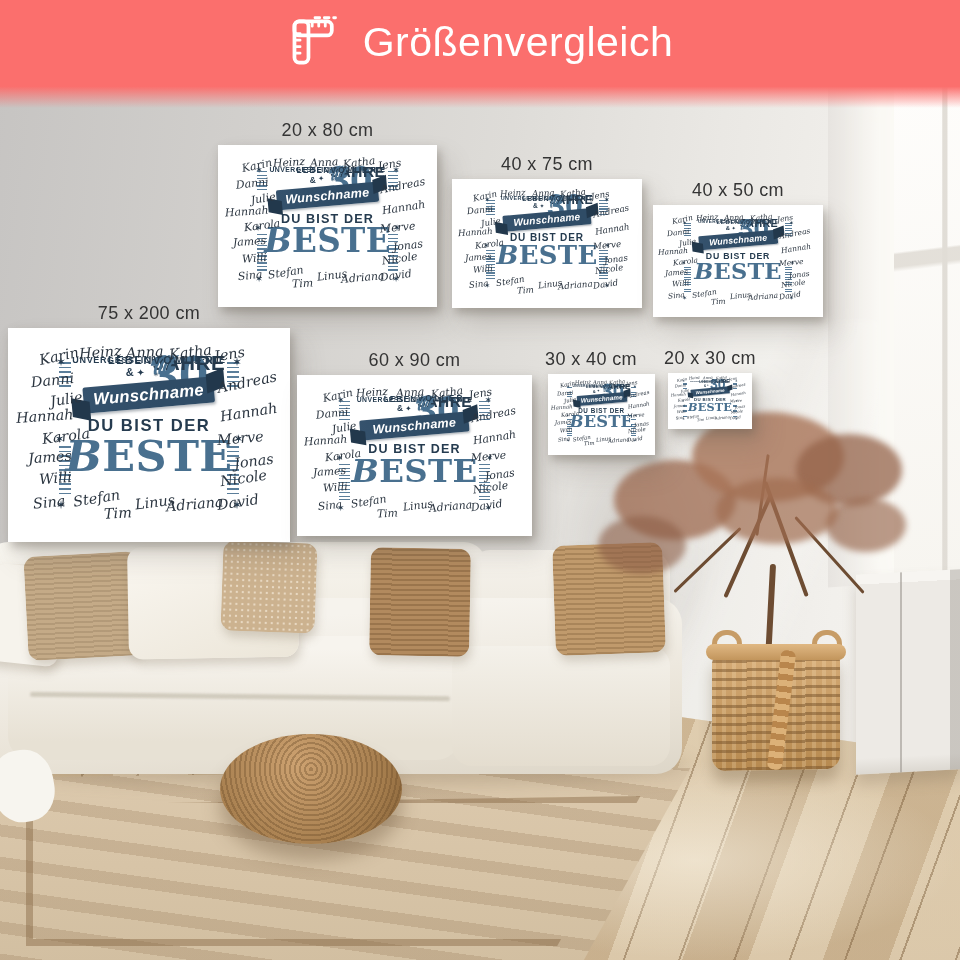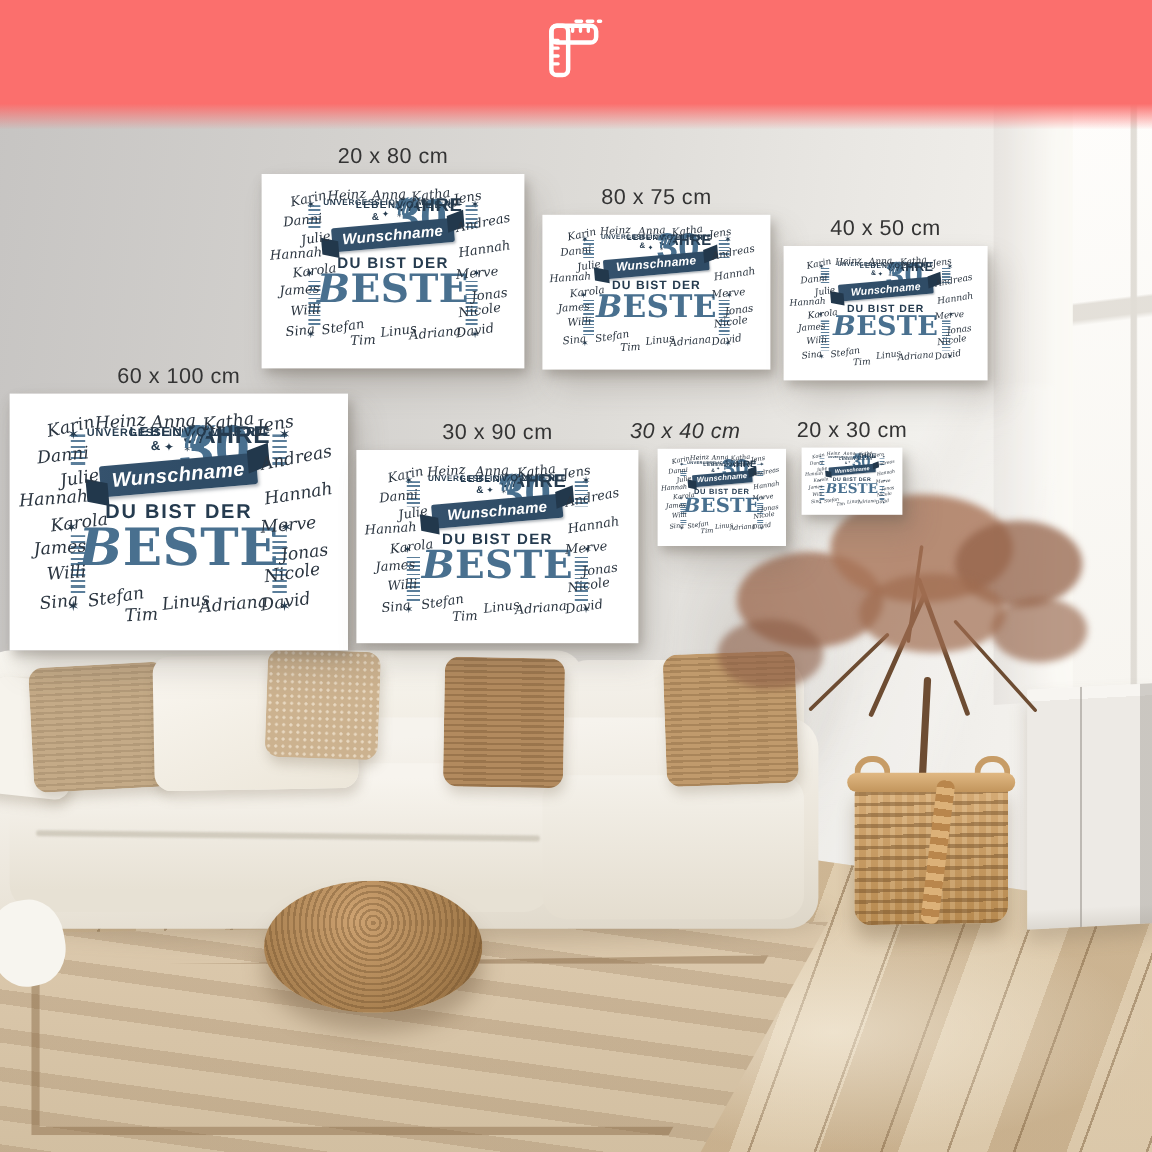--- a/index.html
+++ b/index.html
@@ -248,21 +248,21 @@
         <span class="nm" style="left: 80%; top: 59%; transform: rotate(-7deg);">Jonas</span>
         <span class="nm" style="left: 11%; top: 67%; transform: rotate(-4deg);">Willi</span>
         <span class="nm" style="left: 75%; top: 67%; transform: rotate(-8deg);">Nicole</span>
         <span class="nm" style="left: 9%; top: 78%; transform: rotate(-6deg);">Sina</span>
         <span class="nm" style="left: 23%; top: 76%; transform: rotate(-9deg);">Stefan</span>
         <span class="nm" style="left: 34%; top: 83%; transform: rotate(-3deg);">Tim</span>
         <span class="nm" style="left: 45%; top: 78%; transform: rotate(-7deg);">Linus</span>
         <span class="nm" style="left: 56%; top: 79%; transform: rotate(-5deg);">Adriana</span>
         <span class="nm" style="left: 74%; top: 78%; transform: rotate(-8deg);">David</span>
       </div>
-      <div class="size-label" style="left: 547px; top: 154px;">80 x 75 cm</div>
+      <div class="size-label" style="left: 547px; top: 154px;">40 x 75 cm</div>
       <div class="poster" style="left: 452px; top: 179px; width: 190px; height: 129px; font-size: 8.514px;">
     <i class="lad a"></i>
     <i class="lad b"></i>
     <i class="lad c"></i>
     <i class="lad d"></i>
     <span class="st s1">✶</span>
     <span class="st s2">✶</span>
     <span class="st s3">✶</span>
     <span class="st s4">✶</span>
     <span class="st s5">✶</span>
@@ -358,21 +358,21 @@
         <span class="nm" style="left: 80%; top: 59%; transform: rotate(-7deg);">Jonas</span>
         <span class="nm" style="left: 11%; top: 67%; transform: rotate(-4deg);">Willi</span>
         <span class="nm" style="left: 75%; top: 67%; transform: rotate(-8deg);">Nicole</span>
         <span class="nm" style="left: 9%; top: 78%; transform: rotate(-6deg);">Sina</span>
         <span class="nm" style="left: 23%; top: 76%; transform: rotate(-9deg);">Stefan</span>
         <span class="nm" style="left: 34%; top: 83%; transform: rotate(-3deg);">Tim</span>
         <span class="nm" style="left: 45%; top: 78%; transform: rotate(-7deg);">Linus</span>
         <span class="nm" style="left: 56%; top: 79%; transform: rotate(-5deg);">Adriana</span>
         <span class="nm" style="left: 74%; top: 78%; transform: rotate(-8deg);">David</span>
       </div>
-      <div class="size-label" style="left: 149px; top: 303px;">60 x 100 cm</div>
+      <div class="size-label" style="left: 149px; top: 303px;">75 x 200 cm</div>
       <div class="poster" style="left: 8px; top: 328px; width: 282px; height: 214px; font-size: 14.1px;">
     <i class="lad a"></i>
     <i class="lad b"></i>
     <i class="lad c"></i>
     <i class="lad d"></i>
     <span class="st s1">✶</span>
     <span class="st s2">✶</span>
     <span class="st s3">✶</span>
     <span class="st s4">✶</span>
     <span class="st s5">✶</span>
@@ -413,21 +413,21 @@
         <span class="nm" style="left: 80%; top: 59%; transform: rotate(-7deg);">Jonas</span>
         <span class="nm" style="left: 11%; top: 67%; transform: rotate(-4deg);">Willi</span>
         <span class="nm" style="left: 75%; top: 67%; transform: rotate(-8deg);">Nicole</span>
         <span class="nm" style="left: 9%; top: 78%; transform: rotate(-6deg);">Sina</span>
         <span class="nm" style="left: 23%; top: 76%; transform: rotate(-9deg);">Stefan</span>
         <span class="nm" style="left: 34%; top: 83%; transform: rotate(-3deg);">Tim</span>
         <span class="nm" style="left: 45%; top: 78%; transform: rotate(-7deg);">Linus</span>
         <span class="nm" style="left: 56%; top: 79%; transform: rotate(-5deg);">Adriana</span>
         <span class="nm" style="left: 74%; top: 78%; transform: rotate(-8deg);">David</span>
       </div>
-      <div class="size-label" style="left: 414.5px; top: 350px;">30 x 90 cm</div>
+      <div class="size-label" style="left: 414.5px; top: 350px;">60 x 90 cm</div>
       <div class="poster" style="left: 297px; top: 375px; width: 235px; height: 161px; font-size: 10.626px;">
     <i class="lad a"></i>
     <i class="lad b"></i>
     <i class="lad c"></i>
     <i class="lad d"></i>
     <span class="st s1">✶</span>
     <span class="st s2">✶</span>
     <span class="st s3">✶</span>
     <span class="st s4">✶</span>
     <span class="st s5">✶</span>
@@ -468,21 +468,21 @@
         <span class="nm" style="left: 80%; top: 59%; transform: rotate(-7deg);">Jonas</span>
         <span class="nm" style="left: 11%; top: 67%; transform: rotate(-4deg);">Willi</span>
         <span class="nm" style="left: 75%; top: 67%; transform: rotate(-8deg);">Nicole</span>
         <span class="nm" style="left: 9%; top: 78%; transform: rotate(-6deg);">Sina</span>
         <span class="nm" style="left: 23%; top: 76%; transform: rotate(-9deg);">Stefan</span>
         <span class="nm" style="left: 34%; top: 83%; transform: rotate(-3deg);">Tim</span>
         <span class="nm" style="left: 45%; top: 78%; transform: rotate(-7deg);">Linus</span>
         <span class="nm" style="left: 56%; top: 79%; transform: rotate(-5deg);">Adriana</span>
         <span class="nm" style="left: 74%; top: 78%; transform: rotate(-8deg);">David</span>
       </div>
-      <div class="size-label" style="left: 571px; top: 349px; font-style: italic;">30 x 40 cm</div>
+      <div class="size-label" style="left: 591px; top: 349px;">30 x 40 cm</div>
       <div class="poster" style="left: 548px; top: 374px; width: 107px; height: 81px; font-size: 5.346px;">
     <i class="lad a"></i>
     <i class="lad b"></i>
     <i class="lad c"></i>
     <i class="lad d"></i>
     <span class="st s1">✶</span>
     <span class="st s2">✶</span>
     <span class="st s3">✶</span>
     <span class="st s4">✶</span>
     <span class="st s5">✶</span>
@@ -630,15 +630,16 @@
 
   <div class="banner">
     <div class="banner-inner">
       <svg class="banner-icon" viewBox="0 0 60 60" fill="none" stroke="#ffffff" stroke-width="4" stroke-linecap="round" stroke-linejoin="round">
         <path d="M30 4h22" stroke-dasharray="5 5" stroke-width="3"></path>
         <rect x="8" y="8" width="40" height="15" rx="5"></rect>
         <rect x="8" y="8" width="15" height="44" rx="5"></rect>
         <path d="M8 21h6 M8 28h6 M8 35h6 M8 42h6" stroke-width="3"></path>
         <path d="M27 8v5 M34 8v5 M41 8v5" stroke-width="3"></path>
       </svg>
+      <span class="banner-title">Größenvergleich</span>
     </div>
   </div>
 </div>
 
 </body></html>

